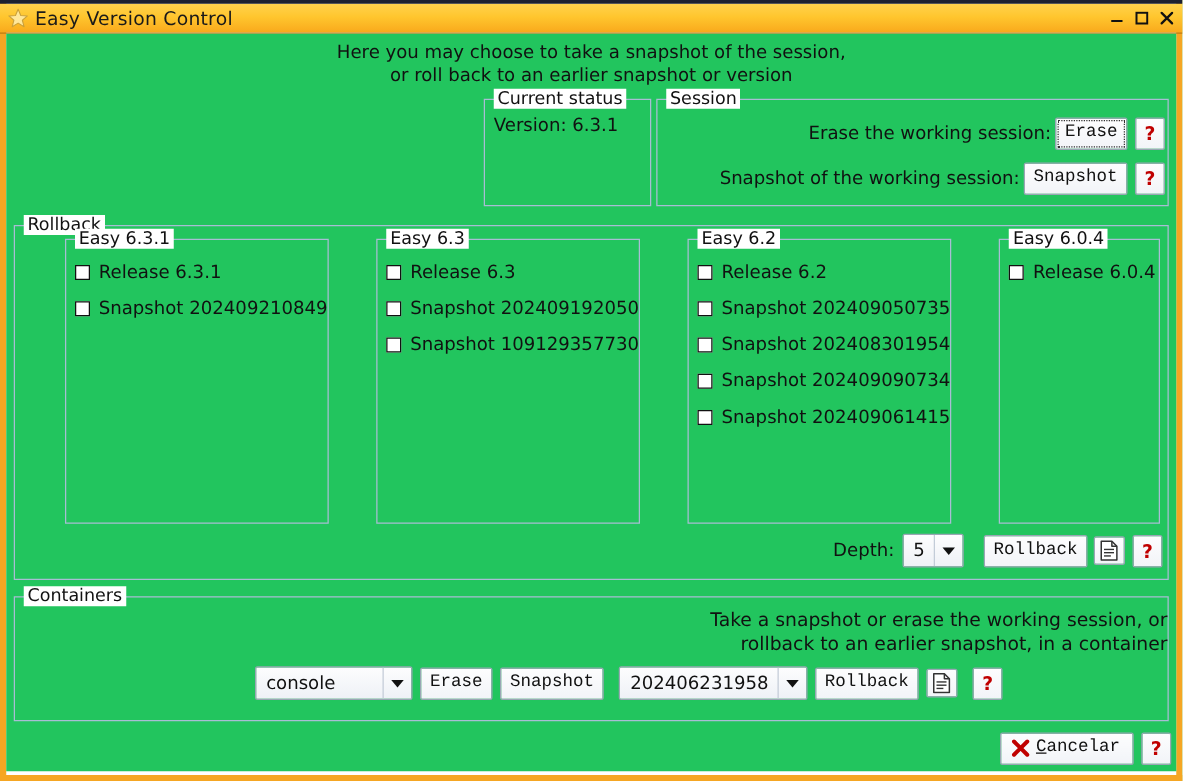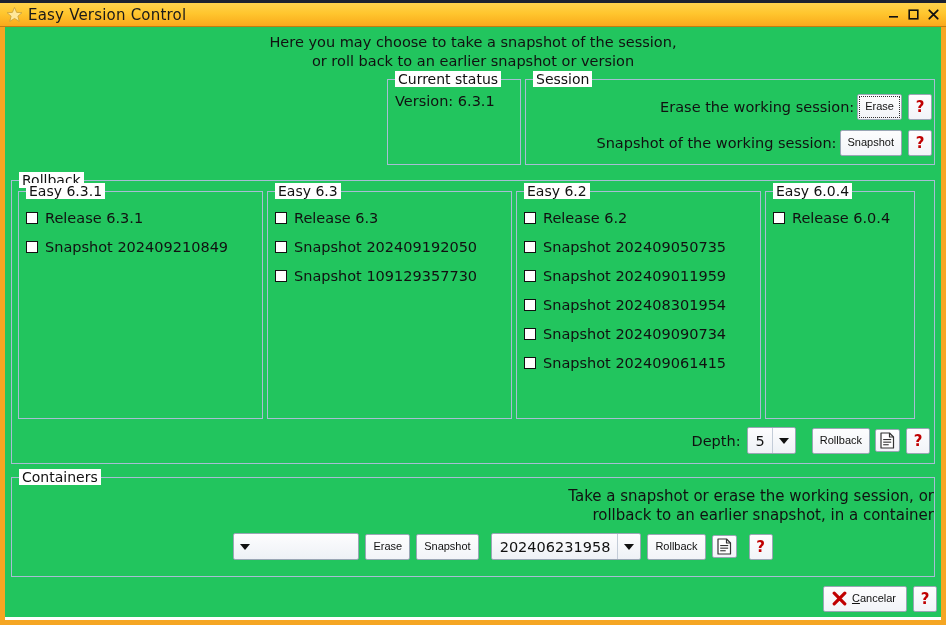--- a/index.html
+++ b/index.html
@@ -99,27 +99,27 @@
     height: 36px;
   }
   #session-group .rows { padding-top: 9px; }
   .session-label { font-size: 14.5px; color: #111; margin-right: 3px; white-space: nowrap; }
 
   
   .btn {
     background: linear-gradient(to bottom, #fdfdfe 0%, #f2f4f8 100%);
     border: 1px solid #9aa6b5;
     border-radius: 2px;
-    font-size: 11px;
+    font-size: 14px;
     color: #111;
     padding: 3px 7px 4px;
     line-height: 17px;
     white-space: nowrap;
     cursor: default;
-    font-family: Liberation Sans, sans-serif;
+    font-family: Liberation Mono, monospace;
     display: inline-flex; align-items: center; justify-content: center;
   }
   .btn.focus { outline: 1px dotted #333; outline-offset: -3px; }
   .btn.icon-btn { padding: 2px 4px; }
   .help-btn {
     width: 24px; height: 26px;
     background: linear-gradient(to bottom, #fdfdfe 0%, #f2f4f8 100%);
     border: 1px solid #9aa6b5;
     border-radius: 2px;
     margin-left: 6px;
@@ -132,21 +132,21 @@
   
   #rollback-group {
     margin: 15px 6px 0 6px;
     height: 284px;
   }
   #rollback-cols {
     display: flex;
     padding: 10px 6px 0 6px;
     gap: 4px;
   }
-  .ver-group { width: 245px; height: 228px; position: relative; }
+  .ver-group { width: 245px; height: 228px; position: relative; margin-left: 34px; }
   .ver-group.last { width: 150px; }
   .ver-items { padding: 11px 0 0 7px; }
   .cb-row {
     display: flex; align-items: center;
     height: 29px;
     font-size: 14.5px; color: #111;
     white-space: nowrap;
     cursor: default;
   }
   .cb {
@@ -323,24 +323,20 @@
             <div class="cb-row">
               <span class="cb"></span>
               <span>Release 6.2</span>
             </div>
             <div class="cb-row">
               <span class="cb"></span>
               <span>Snapshot 202409050735</span>
             </div>
             <div class="cb-row">
               <span class="cb"></span>
-              <span>Snapshot 202409011959</span>
-            </div>
-            <div class="cb-row">
-              <span class="cb"></span>
               <span>Snapshot 202408301954</span>
             </div>
             <div class="cb-row">
               <span class="cb"></span>
               <span>Snapshot 202409090734</span>
             </div>
             <div class="cb-row">
               <span class="cb"></span>
               <span>Snapshot 202409061415</span>
             </div>
@@ -386,20 +382,21 @@
     <div class="group" id="containers-group">
       <span class="legend">Containers</span>
 
       <div id="containers-text">
         <div>Take a snapshot or erase the working session, or</div>
         <div>rollback to an earlier snapshot, in a container</div>
       </div>
 
       <div id="containers-row">
         <span class="combo" style="width:126px">
+          <span class="val" style="flex:1 1 auto">console</span>
           <span class="arrow">
               <span class="caret"></span>
             </span>
         </span>
         <span class="btn">Erase</span>
         <span class="btn">Snapshot</span>
         <span class="combo" style="margin-left:6px">
           <span class="val">202406231958</span>
           <span class="arrow">
               <span class="caret"></span>

